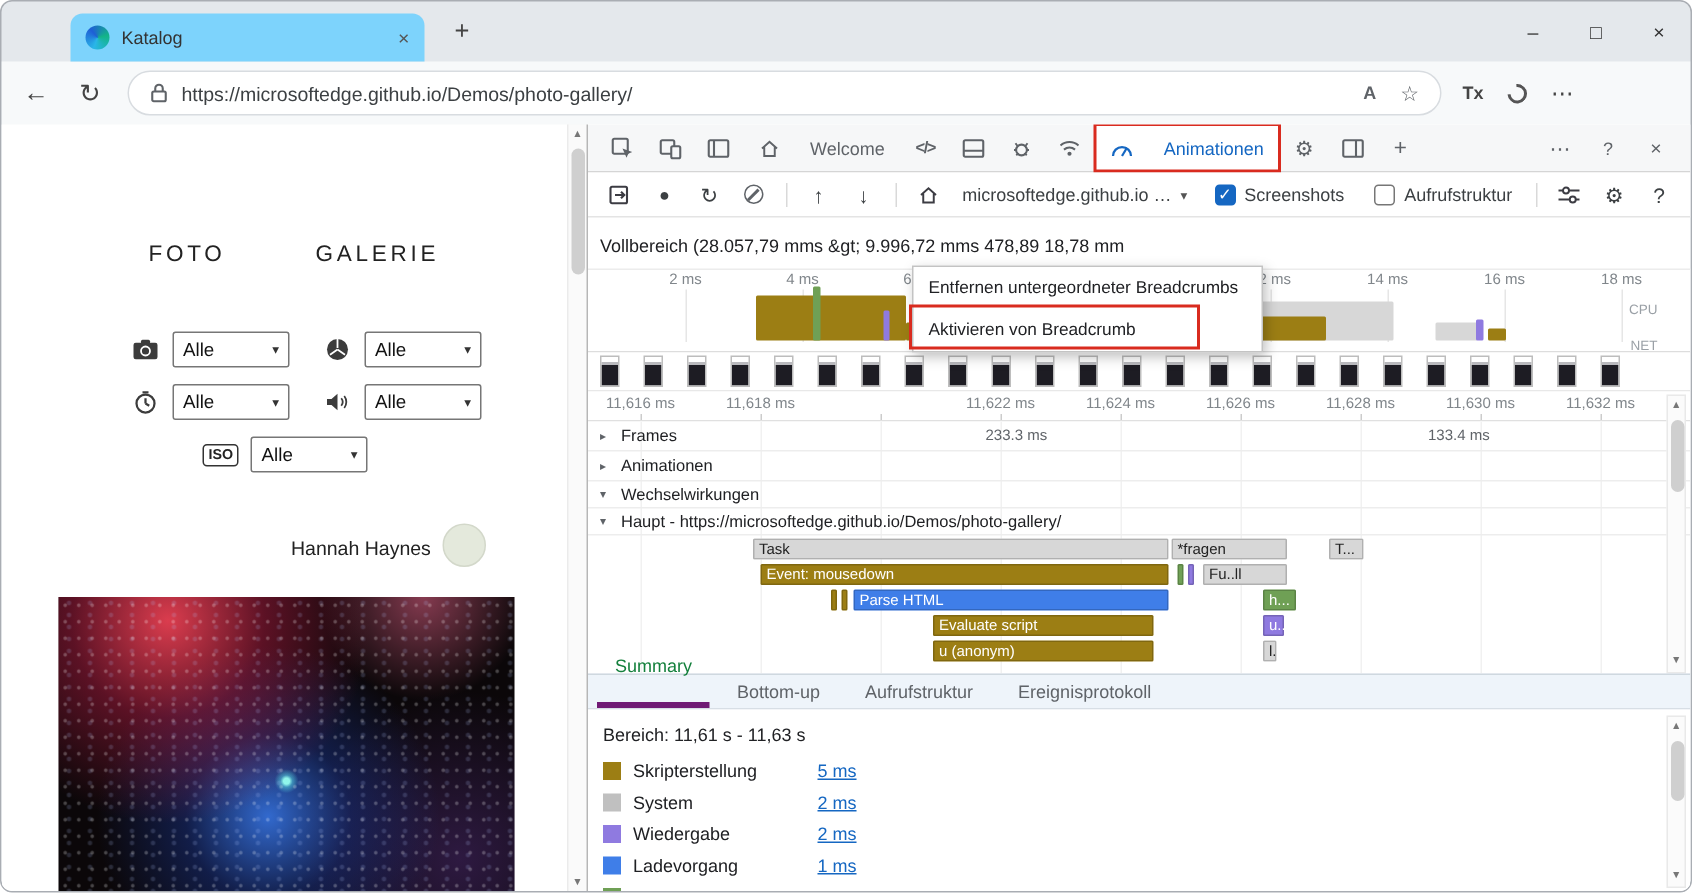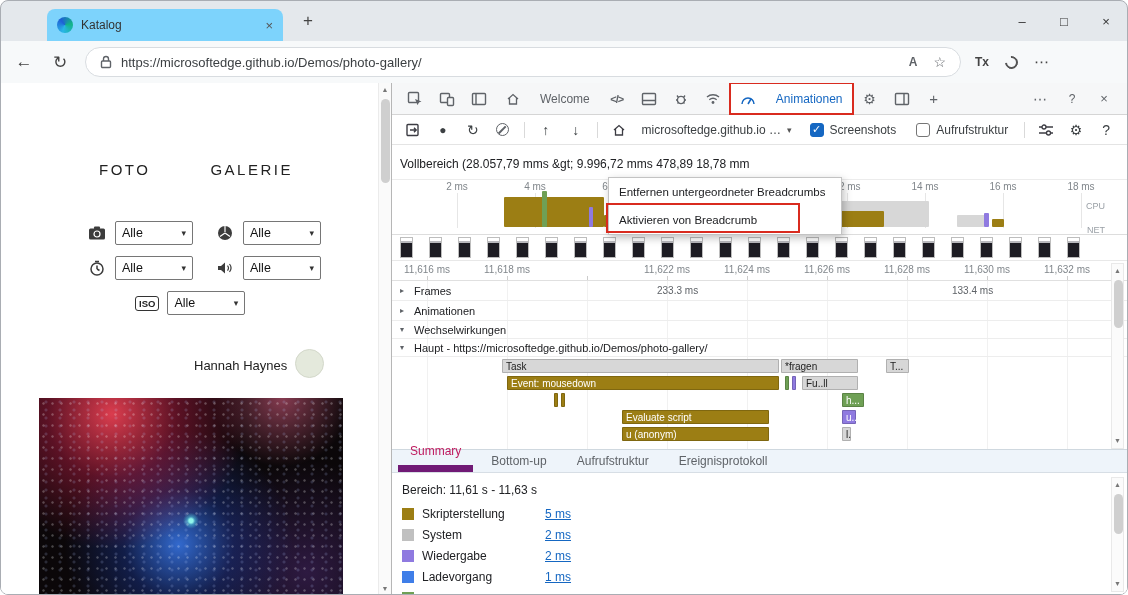--- a/index.html
+++ b/index.html
@@ -94,21 +94,21 @@
 .track-row{position:absolute;left:0;right:0;display:flex;align-items:center;padding-left:8px;gap:5px;font-size:11px;color:#202124;border-bottom:1px solid #ededed}
 .tri{font-size:8px;color:#5f6368;width:9px}
 .frame-label{position:absolute;top:4px;font-size:10px;color:#5f6368}
 #flame{position:absolute;left:0;right:20px;top:76px;bottom:0}
 .bar{position:absolute;height:14px;font-size:10px;line-height:15px;padding-left:4px;overflow:hidden;white-space:nowrap;border-radius:1px;box-shadow:inset 0 0 0 1px rgba(0,0,0,.18)}
 
 .vscroll{position:absolute;width:13px;background:#fbfbfb;border:1px solid #e9e9e9}
 
 .bottom-tabs{position:absolute;left:0;right:0;top:366px;height:24px;background:#eef4fa;border-top:1px solid #cfd8df;border-bottom:1px solid #d7dee5;display:flex;align-items:flex-end;padding:0 6px;gap:6px}
 .btab{font-size:12px;color:#5f6368;padding:3px 12px 4px}
-.btab.active{color:#be185d;border-bottom:7px solid #701a75;padding-bottom:7px}
+.btab.active{color:#15803d;border-bottom:4px solid #701a75;padding-bottom:17px}
 .summary{position:absolute;left:0;right:0;top:390px;bottom:0;background:#fff;overflow:hidden}
 .range-text{position:absolute;left:10px;top:10px;font-size:12px;color:#202124}
 #legend{position:absolute;left:10px;top:30px;right:30px}
 .legend-row{height:21px;display:flex;align-items:center;gap:8px}
 .legend-swatch{width:12px;height:12px;flex:0 0 12px}
 .legend-label{font-size:12px;color:#202124;width:115px}
 .legend-value{font-size:12px;color:#1567c2;text-decoration:underline}
 
 .ctx-menu{position:absolute;left:216px;top:94px;width:234px;background:#fff;border:1px solid #c3c3c3;box-shadow:2px 3px 8px rgba(0,0,0,.25);z-index:50}
 .ctx-item{height:28px;line-height:28px;padding:0 10px;font-size:11.5px;color:#202124;white-space:nowrap}
@@ -465,20 +465,21 @@
         <div id="flame">
             <div class="bar" style="left: 110px; top: 2px; width: 277px; background: rgb(215, 215, 215); color: rgb(34, 34, 34);">Task</div>
             <div class="bar" style="left: 389px; top: 2px; width: 77px; background: rgb(215, 215, 215); color: rgb(34, 34, 34);">*fragen</div>
             <div class="bar" style="left: 494px; top: 2px; width: 23px; background: rgb(215, 215, 215); color: rgb(34, 34, 34);">T...</div>
             <div class="bar" style="left: 115px; top: 19px; width: 272px; background: rgb(156, 126, 20); color: rgb(255, 255, 255);">Event: mousedown</div>
             <div class="bar" style="left: 393px; top: 19px; width: 3px; background: rgb(111, 160, 85); color: rgb(255, 255, 255);"></div>
             <div class="bar" style="left: 400px; top: 19px; width: 4px; background: rgb(143, 122, 224); color: rgb(255, 255, 255);"></div>
             <div class="bar" style="left: 410px; top: 19px; width: 56px; background: rgb(215, 215, 215); color: rgb(34, 34, 34);">Fu..ll</div>
             <div class="bar" style="left: 162px; top: 36px; width: 4px; background: rgb(156, 126, 20); color: rgb(255, 255, 255);"></div>
             <div class="bar" style="left: 169px; top: 36px; width: 4px; background: rgb(156, 126, 20); color: rgb(255, 255, 255);"></div>
+            <div class="bar" style="left: 177px; top: 36px; width: 210px; background: rgb(63, 126, 232); color: rgb(255, 255, 255);">Parse HTML</div>
             <div class="bar" style="left: 450px; top: 36px; width: 22px; background: rgb(111, 160, 85); color: rgb(255, 255, 255);">h...</div>
             <div class="bar" style="left: 230px; top: 53px; width: 147px; background: rgb(156, 126, 20); color: rgb(255, 255, 255);">Evaluate script</div>
             <div class="bar" style="left: 450px; top: 53px; width: 14px; background: rgb(143, 122, 224); color: rgb(255, 255, 255);">u...</div>
             <div class="bar" style="left: 230px; top: 70px; width: 147px; background: rgb(156, 126, 20); color: rgb(255, 255, 255);">u (anonym)</div>
             <div class="bar" style="left: 450px; top: 70px; width: 9px; background: rgb(215, 215, 215); color: rgb(34, 34, 34);">l...</div>
           </div>
       </div>
 
       <div class="vscroll" style="right:3px;top:180px;height:186px">
         <span class="sarrow" style="top:2px">▲</span>

